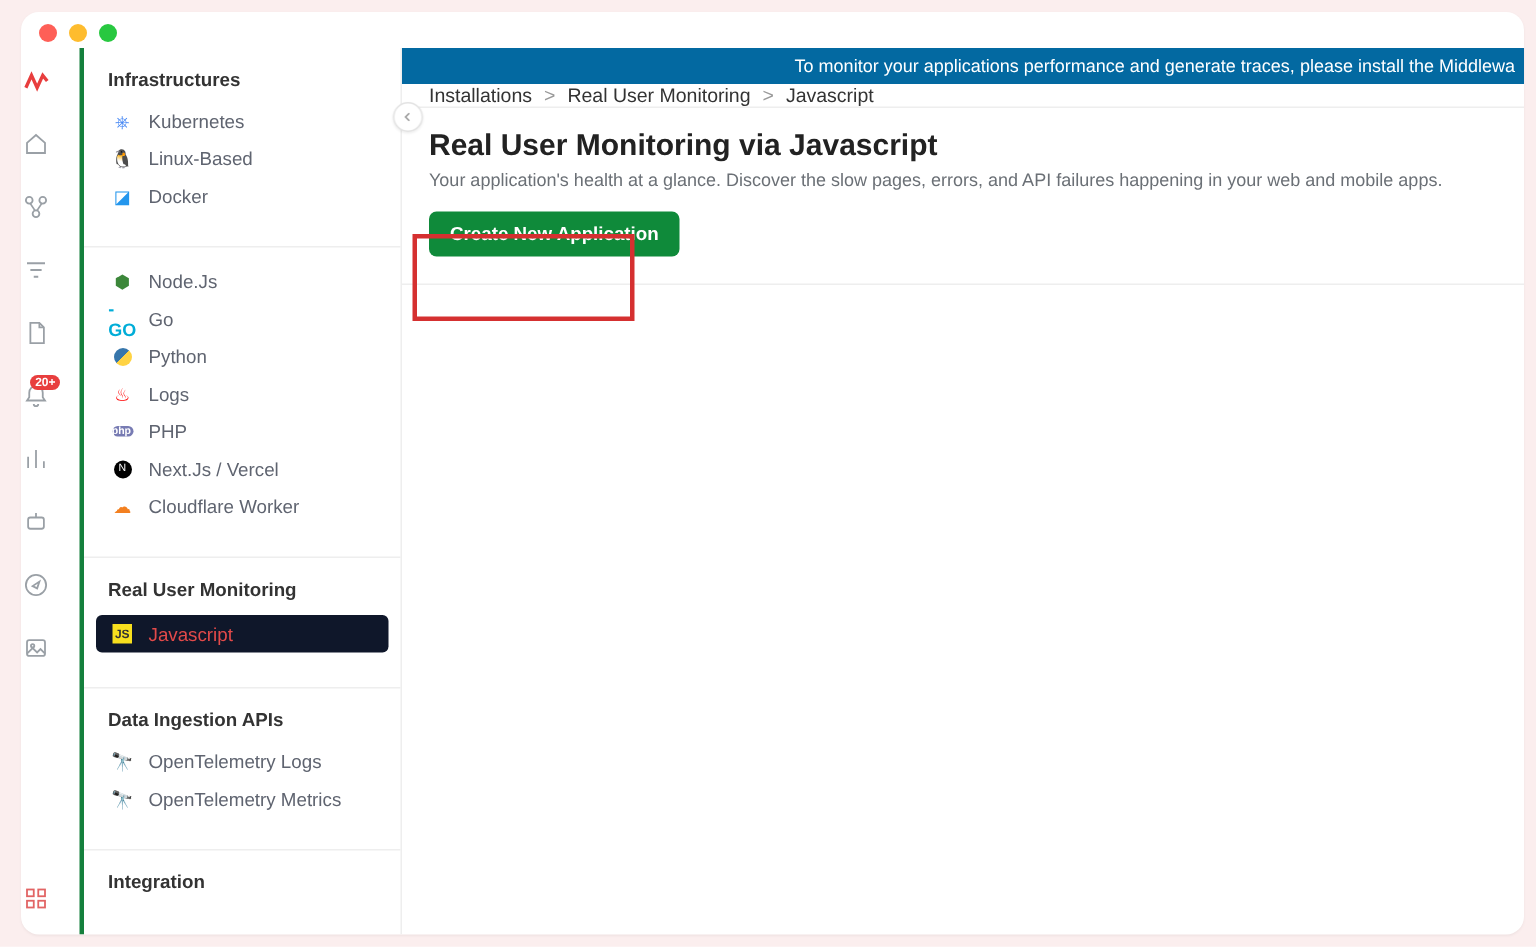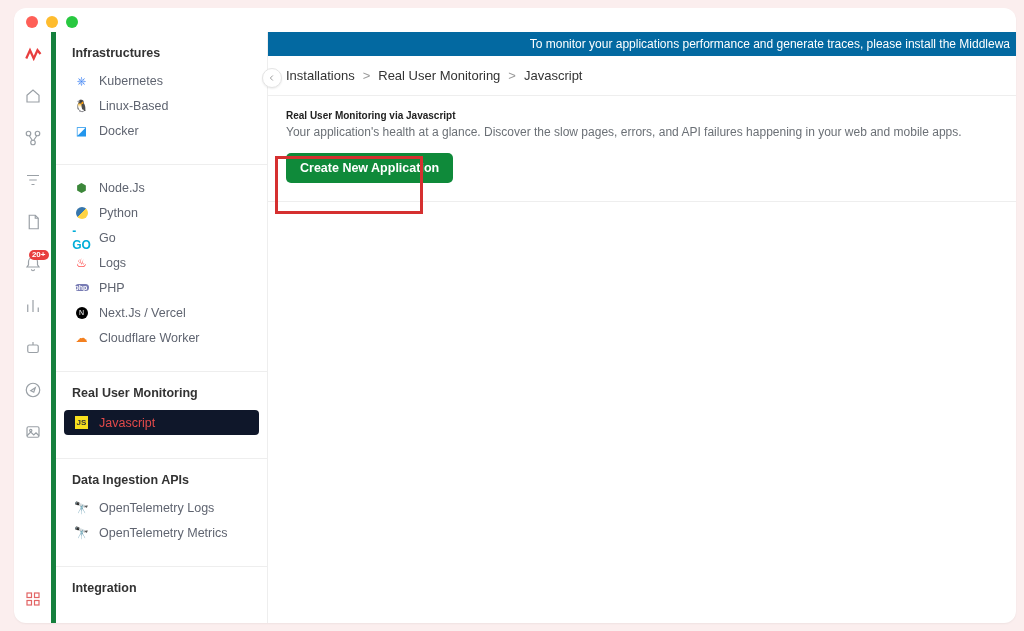--- a/index.html
+++ b/index.html
@@ -8,22 +8,22 @@
     position:absolute; left:14px; top:8px; right:8px; bottom:8px;
     background:#fff; border-radius:12px; box-shadow:0 1px 2px rgba(0,0,0,.05);
     overflow:hidden;
   }
   .titlebar { height:18px; padding:8px 12px 0; display:flex; gap:8px; }
   .tl-dot { width:12px; height:12px; border-radius:50%; display:inline-block; }
   .tl-red{background:#fe5f57}.tl-yellow{background:#febc2e}.tl-green{background:#28c840}
   .content { position:absolute; top:24px; left:0; right:0; bottom:0; display:flex; }
 
   .iconbar {
-    width:42px; border-right:5px solid #15803d; display:flex; flex-direction:column;
-    align-items:center; padding-top:12px; gap:22px;font-weight:bold;
+    width:42px; border-right:3px solid #15803d; display:flex; flex-direction:column;
+    align-items:flex-start; padding-top:12px; gap:22px;font-weight:bold;
   }
   .iconbar .ic { width:20px; height:20px; color:#9aa0a6; display:flex; align-items:center; justify-content:center; cursor:pointer; position:relative;}
   .iconbar .ic svg { width:18px; height:18px; stroke:#9aa0a6; fill:none; stroke-width:1.6; }
   .ic.logo svg { stroke:#e83e3e; stroke-width:3; }
   .ic.bot-square { position:absolute; bottom:14px; }
   .ic .badge { position:absolute; top:-4px; right:-6px; background:#e83e3e; border-radius:8px; font-size:8px; color:#fff; padding:1px 3px; line-height:1; }
 
   .sidebar {
     width:212px; border-right:1px solid #eee; overflow:auto; font-size:13px; color:#333;
     padding-bottom:10px;
@@ -55,29 +55,29 @@
   }
   .sidebar-collapse svg{width:10px;height:10px;stroke:#888;stroke-width:2;fill:none}
 
   .main { flex:1; display:flex; flex-direction:column; position:relative; }
   .banner {
     height:24px; background:#0369a1; color:#fff; font-size:12px;
     display:flex; align-items:center; justify-content:flex-end; padding:0 6px;
     white-space:nowrap; overflow:hidden;
   }
   .breadcrumb {
-    padding:12px 18px; border-bottom:1px solid #eee; font-size:13px; color:#333;
+    padding:0 18px; border-bottom:1px solid #eee; font-size:13px; color:#333;
     display:flex; gap:8px; align-items:center;
   }
   .breadcrumb a{ color:#333; text-decoration:none; cursor:pointer; }
   .breadcrumb .sep{ color:#999; }
   .page {
     padding:14px 18px 18px; border-bottom:1px solid #eee;
   }
-  .page h2{ font-size:10px; font-weight:600; color:#222; margin-bottom:4px; }
+  .page h2{ font-size:20px; font-weight:600; color:#222; margin-bottom:4px; }
   .page p{ font-size:12px; color:#6b7076; margin-bottom:14px; }
   .cta {
     background:#0f8a3a; color:#fff; border:none; border-radius:5px;
     padding:8px 14px; font-size:12.5px; font-weight:600; cursor:pointer;
   }
   .highlight-box{
     position:absolute; border:3px solid #d53030; pointer-events:none;
     left:275px; top:156px; width:148px; height:58px;
   }
 </style>
@@ -180,28 +180,28 @@
           <span>Docker</span>
         </div>
       </div>
 
       <div class="sb-section">
         <div class="sb-item">
           <span class="dot node">⬢</span>
           <span>Node.Js</span>
         </div>
         <div class="sb-item">
-          <span class="dot">
-              <span class="py"></span>
-            </span>
-          <span>Python</span>
-        </div>
-        <div class="sb-item">
           <span class="dot go">-GO</span>
           <span>Go</span>
+        </div>
+        <div class="sb-item">
+          <span class="dot">
+              <span class="py"></span>
+            </span>
+          <span>Python</span>
         </div>
         <div class="sb-item">
           <span class="dot java">♨</span>
           <span>Logs</span>
         </div>
         <div class="sb-item">
           <span class="dot">
               <span class="php">php</span>
             </span>
           <span>PHP</span>

